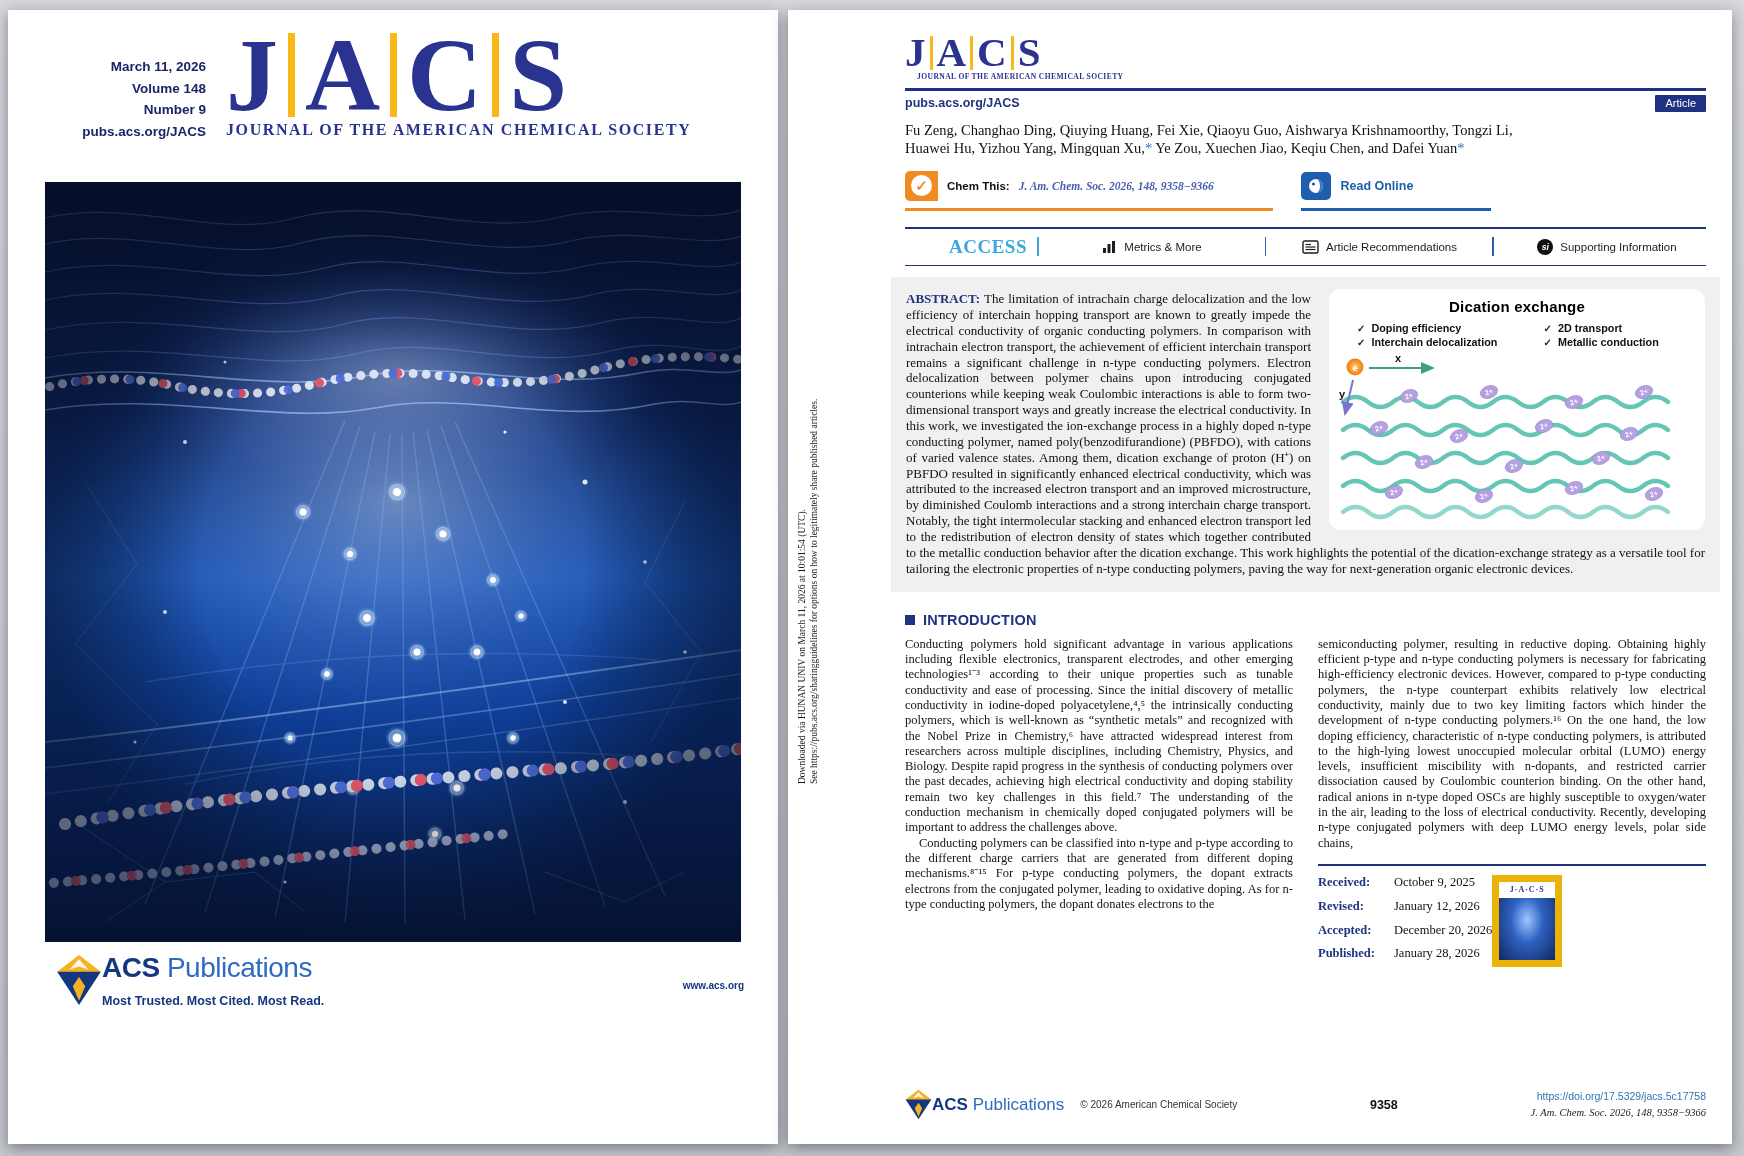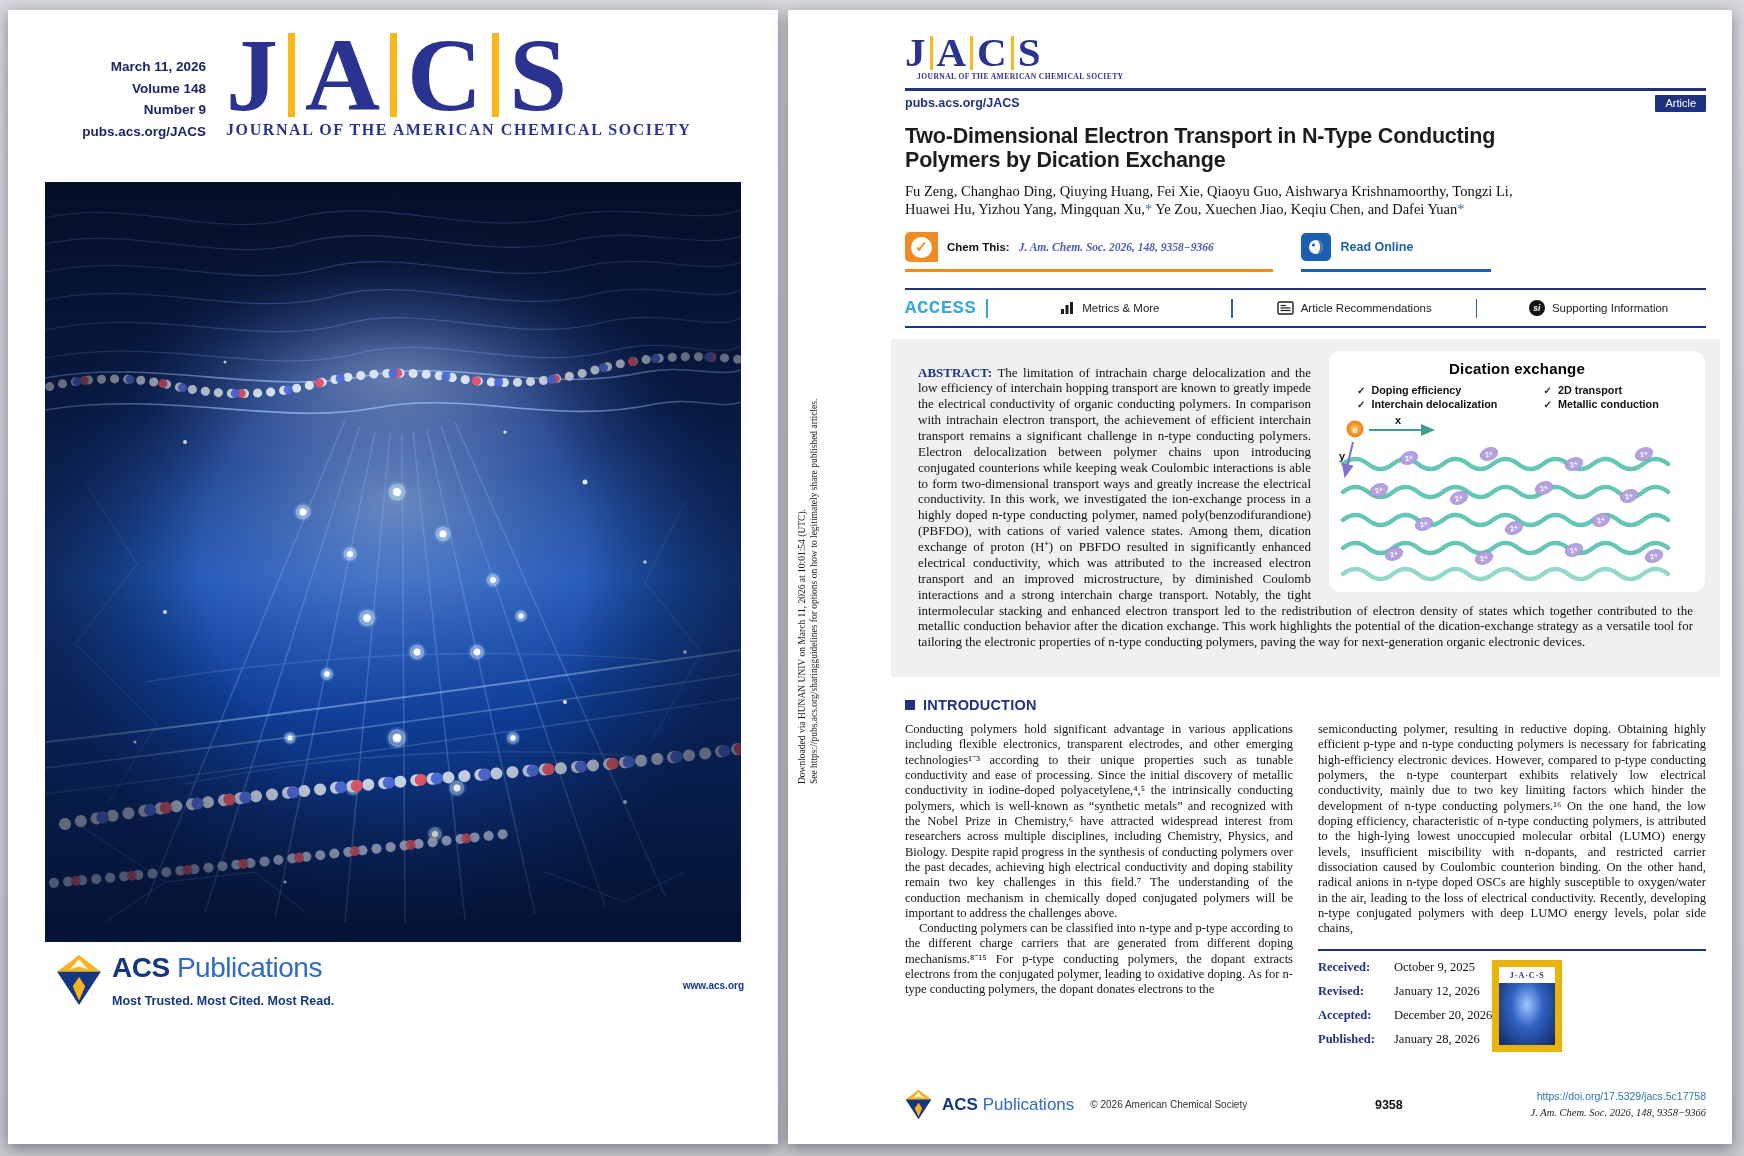--- a/index.html
+++ b/index.html
@@ -22,21 +22,21 @@
   
   .cover-dates{position:absolute;left:30px;top:46px;width:168px;text-align:right;
     font-weight:bold;font-size:13.5px;line-height:1.6;color:#1c2566;}
   .cover-logo{position:absolute;left:218px;top:22px;}
   .cover-logo .jl{font-size:104px;}
   .cover-logo .jbar{width:7px;height:84px;margin:0 10px;}
   .cover-logo .jtag{font-size:16px;margin-top:4px;text-align:center;}
   .cover-art{position:absolute;left:37px;top:172px;width:696px;height:760px;display:block;}
   .cover-foot{position:absolute;left:48px;right:34px;top:942px;display:flex;
     justify-content:space-between;align-items:flex-start;}
-  .acsbrand{display:flex;align-items:center;gap:10px;}
+  .acsbrand{display:flex;align-items:center;}
   .acsbrand .mark{flex:0 0 auto;}
   .acs-big .bname{font-size:28px;letter-spacing:-.5px;}
   .bname b{color:#14387f;font-weight:bold;}
   .bname span{color:#2f6bc0;font-weight:normal;}
   .acs-tagline{font-size:12.5px;font-weight:bold;color:#14387f;margin-top:10px;}
   .cover-url{font-size:10px;font-weight:bold;color:#14387f;margin-top:28px;}
 
   
   .apage-inner{position:absolute;inset:0;padding:26px 26px 0 117px;}
   .sidebar-vert{position:absolute;left:8px;top:288px;height:486px;
@@ -68,37 +68,37 @@
   .read-box{display:flex;align-items:center;gap:9px;border-bottom:3.5px solid #1d5fae;
     padding-bottom:7px;width:190px;}
   .read-badge{width:30px;height:28px;background:#1d5fae;border-radius:5px;
     display:flex;align-items:center;justify-content:center;}
   .read-label{color:#1d5fae;font-weight:bold;font-size:12.5px;}
 
   .access-rule-top{height:2.2px;background:#1f3281;margin-top:16px;}
   .access-rule-bot{height:1.4px;background:#1f3281;}
   .access-row{display:flex;align-items:center;height:36px;gap:14px;}
   .access-word{color:#3aa7dc;font-size:19px;font-weight:bold;letter-spacing:.5px;
-    font-family:Liberation Mono, monospace;display:flex;align-items:center;gap:10px;}
+    font-family:Liberation Serif, serif;display:flex;align-items:center;gap:10px;margin-left:44px;}
   .access-word .abar{width:2px;height:19px;background:#3aa7dc;display:inline-block;}
   .access-item{display:flex;align-items:center;gap:7px;font-size:11.5px;color:#1c1c1c;flex:1;justify-content:center;}
   .vsep{width:1.5px;height:19px;background:#2c5faa;}
   .si-circle{width:16px;height:16px;border-radius:50%;background:#111;color:#fff;
     font-size:8.5px;font-weight:bold;font-style:italic;display:flex;align-items:center;justify-content:center;}
 
   .abstract-box{background:#f0f0f1;margin:11px -14px 0;padding:14px 15px 15px;}
   .abstract-box::after{content:"";display:block;clear:both;}
   .abs-graphic{float:right;width:356px;background:#fff;padding:9px 10px 6px;margin:-2px 0 4px 18px;border-radius:12px;}
   .g-title{font-size:15px;font-weight:bold;text-align:center;color:#000;letter-spacing:.2px;}
   .g-checks{display:grid;grid-template-rows:repeat(2,auto);grid-auto-flow:column;
     gap:2px 10px;margin:7px 0 2px 18px;font-size:10.8px;font-weight:bold;color:#111;}
   .g-check{display:flex;gap:6px;align-items:baseline;}
   .g-check .ck{font-size:10px;color:#222;}
   .abs-text{font-family:"Liberation Serif",serif;font-size:13px;line-height:1.22;
-    text-align:justify;color:#111;margin:12px;}
+    text-align:justify;color:#111;margin:0;}
   .abs-label{color:#1f3281;font-weight:bold;}
 
   .intro-head{display:flex;align-items:center;gap:8px;margin-top:20px;
     color:#1f3281;font-weight:bold;font-size:14.5px;letter-spacing:.2px;}
   .intro-head .sq{width:10px;height:10px;background:#1f3281;display:inline-block;}
   .cols{display:flex;gap:25px;margin-top:9px;}
   .col{width:388px;font-family:"Liberation Serif",serif;font-size:12.5px;line-height:1.225;
     text-align:justify;color:#131313;}
   .col p{margin:0;}
   .col p.indent{text-indent:14px;}
@@ -309,24 +309,20 @@
       </div>
       <div class="jtag">JOURNAL OF THE AMERICAN CHEMICAL SOCIETY</div>
     </div>
 
     <div class="head-rule"></div>
     <div class="site-row">
       <span class="a-site">pubs.acs.org/JACS</span>
       <span class="a-badge">Article</span>
     </div>
 
-    <div class="a-title">
-      <div>Two-Dimensional Electron Transport in N-Type Conducting</div>
-      <div>Polymers by Dication Exchange</div>
-    </div>
 
     <div class="a-authors">
       <span>Fu Zeng, Changhao Ding, Qiuying Huang, Fei Xie, Qiaoyu Guo, Aishwarya Krishnamoorthy, Tongzi Li,</span><br>
       <span>Huawei Hu, Yizhou Yang, Mingquan Xu,</span><span class="star">*</span><span> Ye Zou, Xuechen Jiao, Keqiu Chen, and Dafei Yuan</span><span class="star">*</span>
     </div>
 
     <div class="cite-row">
       <div class="cite-left">
         <span class="cite-badge">
             <span class="cc">✓</span>

